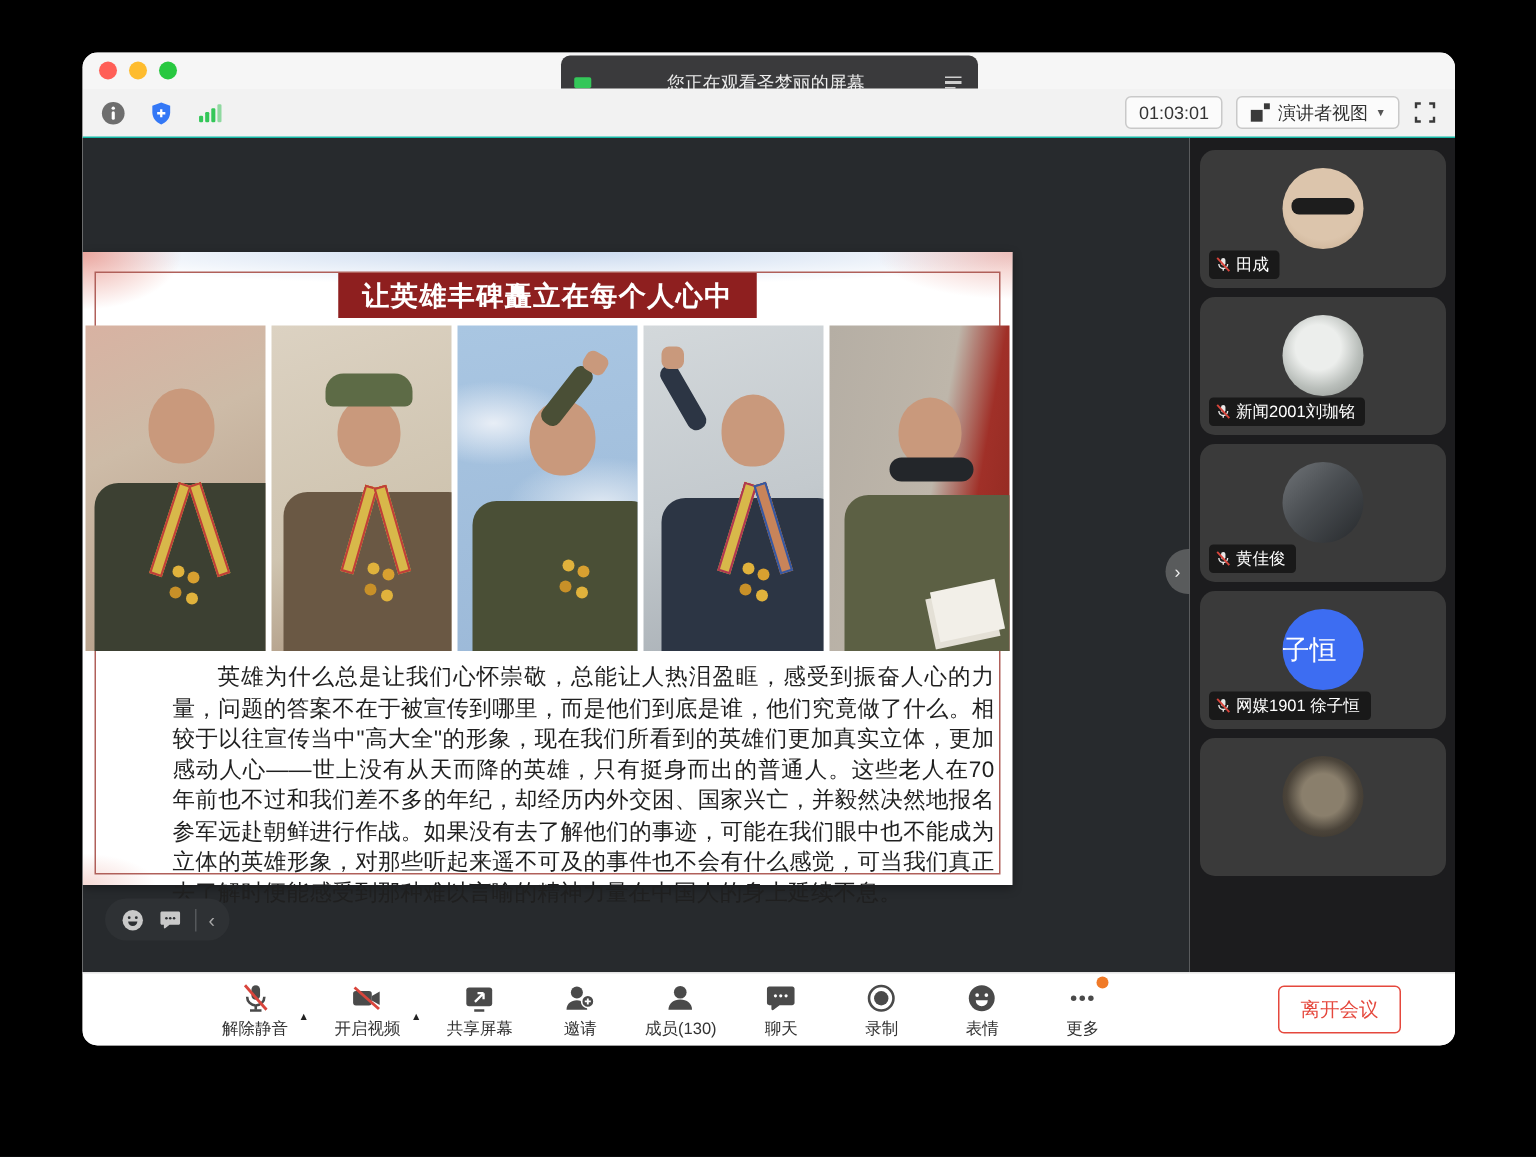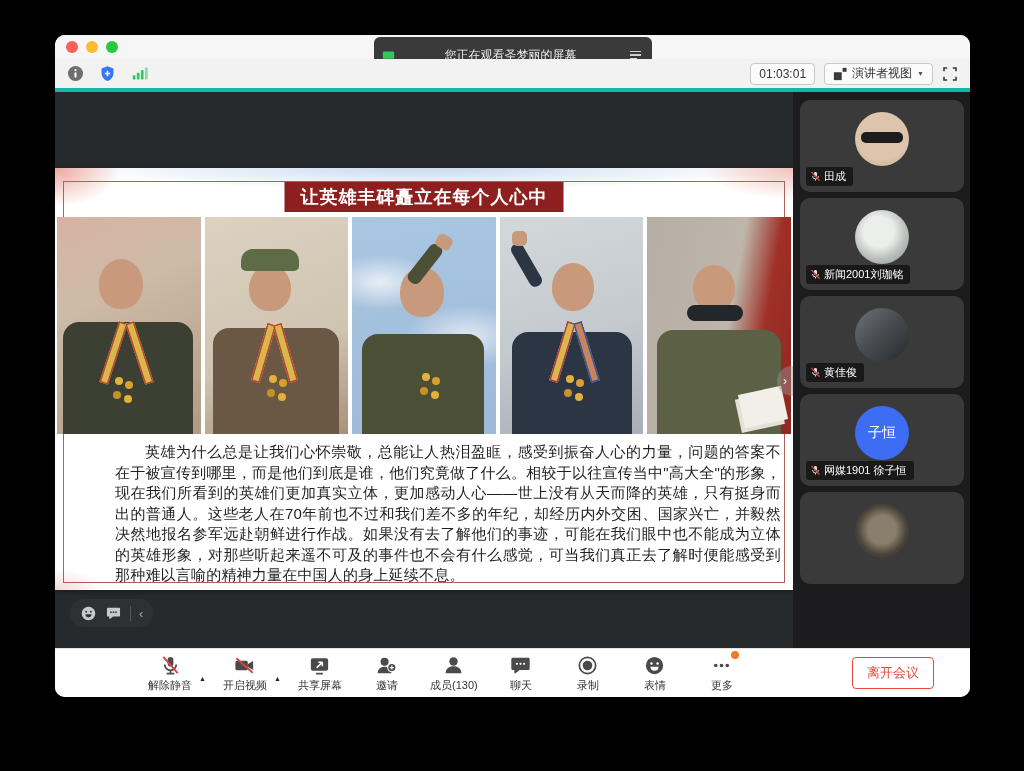--- a/index.html
+++ b/index.html
@@ -14,36 +14,36 @@
   .traffic span { width:12px; height:12px; border-radius:50%; display:block; }
   .tl-red { background:#ff5f57; } .tl-yellow { background:#febc2e; } .tl-green { background:#28c840; }
   .share-pill { position:absolute; left:50%; top:2px; transform:translateX(-50%); width:278px; height:36px;
                 background:#3a3a3c; border-radius:6px; display:flex; align-items:center; padding:0 8px; gap:6px; }
   .share-pill .txt { color:#ececec; font-size:12px; flex:1; text-align:center; white-space:nowrap; }
   .pill-menu { display:flex; flex-direction:column; gap:2px; padding:3px; cursor:pointer; }
   .pill-menu i { display:block; width:11px; height:1.5px; background:#cfcfcf; }
   .pill-menu i:last-child { width:7px; }
 
   
-  .toolbar { position:relative; height:33px; background:#f2f2f2; border-bottom:4px solid #14b8a6;
+  .toolbar { position:relative; height:33px; background:#f2f2f2; border-bottom:1px solid #14b8a6;
              display:flex; align-items:center; padding:0 12px; }
   .tb-left { display:flex; align-items:center; gap:15px; }
   .tb-right { margin-left:auto; display:flex; align-items:center; gap:9px; }
   .tb-btn { display:flex; align-items:center; justify-content:center; cursor:pointer; }
   .timer-box, .view-box { border:1px solid #c9c9c9; border-radius:4px; background:#fbfbfb; height:22px;
               display:flex; align-items:center; padding:0 8px; font-size:12px; color:#333; }
   .view-box { gap:5px; cursor:pointer; }
   .view-caret { font-size:7px; color:#555; }
 
   
   .content { display:flex; height:556px; }
   .main { position:relative; width:738px; height:556px; background:#272a2d; overflow:hidden; }
 
   
-  .slide { position:absolute; left:0; top:76px; width:738px; height:422px;
+  .slide { position:absolute; left:0; top:76px; width:620px; height:422px;
            background:
              radial-gradient(95px 55px at 0% 0%, rgba(232,150,140,.85), rgba(232,150,140,0) 70%),
              radial-gradient(130px 45px at 100% 0%, rgba(228,140,130,.55), rgba(228,140,130,0) 70%),
              radial-gradient(420px 26px at 50% 0%, rgba(165,192,228,.6), rgba(165,192,228,0) 85%),
              radial-gradient(70px 30px at 0% 100%, rgba(232,160,150,.4), rgba(232,160,150,0) 70%),
              #fff;
            box-shadow:0 2px 6px rgba(0,0,0,.35); }
   .slide-frame { position:absolute; left:8px; right:8px; top:13px; bottom:7px; border:1px solid #b0605a; }
   .slide-banner { position:absolute; top:14px; left:50%; transform:translateX(-50%);
                   background:#8e1f1f; color:#fff; font-size:18px; font-weight:bold; letter-spacing:1px;
@@ -104,21 +104,21 @@
   .reaction-bar { position:absolute; left:15px; bottom:21px; height:28px; background:#2e3134; border-radius:15px;
                   display:flex; align-items:center; gap:8px; padding:0 10px; }
   .reaction-bar .divider { width:1px; height:15px; background:#55585b; }
   .reaction-bar .chev { color:#a8a8a8; font-size:13px; cursor:pointer; line-height:1; }
   .rx-icon { width:17px; height:17px; cursor:pointer; }
 
   
   .sidebar { width:177px; height:556px; background:#1c1c1e; overflow:hidden; padding:8px 0 0 0; }
   .tile { position:relative; margin:0 6px 6px 7px; height:92px; background:#3a3a3a; border-radius:10px; cursor:pointer; }
   .avatar { position:absolute; left:50%; top:12px; transform:translateX(-50%); width:54px; height:54px; border-radius:50%;
-            display:flex; align-items:center; justify-content:center; color:#fff; font-size:14px; overflow:hidden; }
+            display:flex; align-items:center; justify-content:flex-start; color:#fff; font-size:18px; overflow:hidden; }
   .av1 { background:radial-gradient(circle at 50% 40%, #dcc5ac 0 62%, #c4a98c 100%); }
   .av1::after { content:""; position:absolute; left:6px; top:20px; width:42px; height:11px; background:#1d1d1d; border-radius:5px; }
   .av2 { background:radial-gradient(circle at 50% 62%, #efe6d2 0 48%, #d6cab2 80%, #bdae92 100%); }
   .av3 { background:radial-gradient(circle at 44% 40%, #eceeec 0 34%, #b9beba 62%, #878c88 100%); }
   .av4 { background:linear-gradient(135deg,#707478 0%,#4a4e52 45%,#26292c 100%); }
   .av5 { background:#3d6df2; }
   .av6 { background:radial-gradient(circle at 50% 48%, #8a7f6c 0 36%, #4b443a 62%, #2e2a24 100%); }
   .name-tag { position:absolute; left:6px; bottom:6px; display:flex; align-items:center; gap:3px;
               background:rgba(12,12,12,.72); border-radius:3px; padding:2px 7px 2px 4px;
               color:#fff; font-size:11px; white-space:nowrap;justify-content:space-between; }

